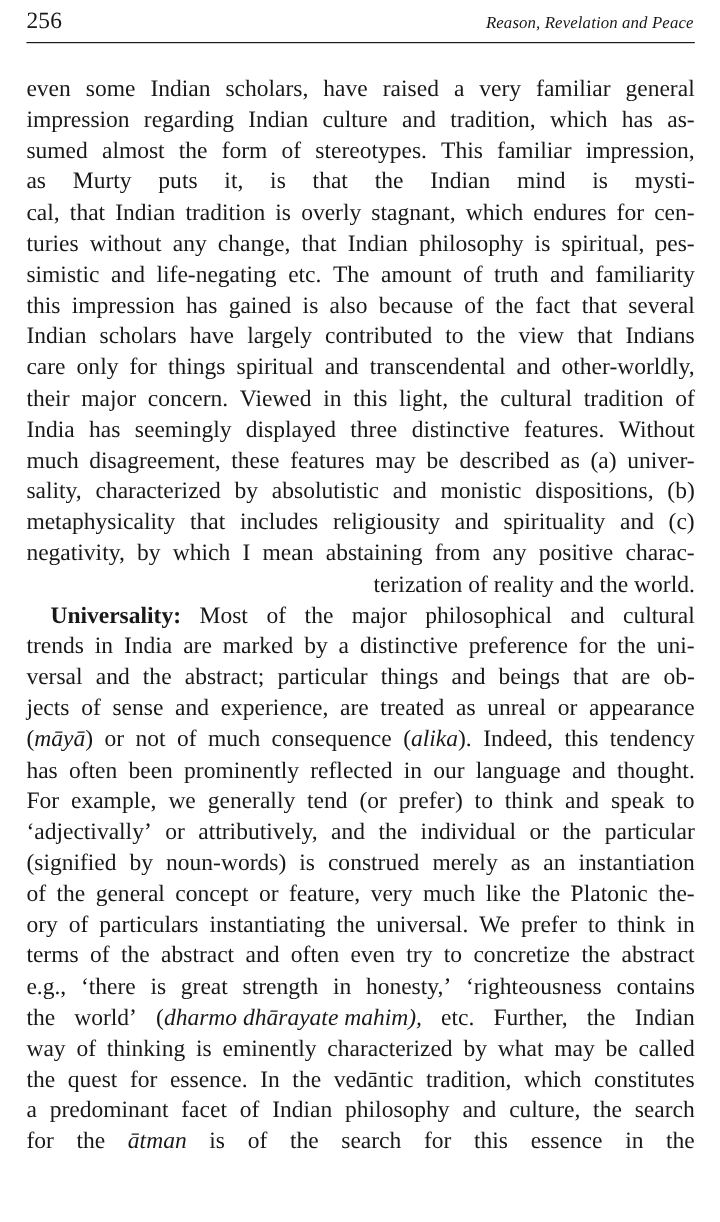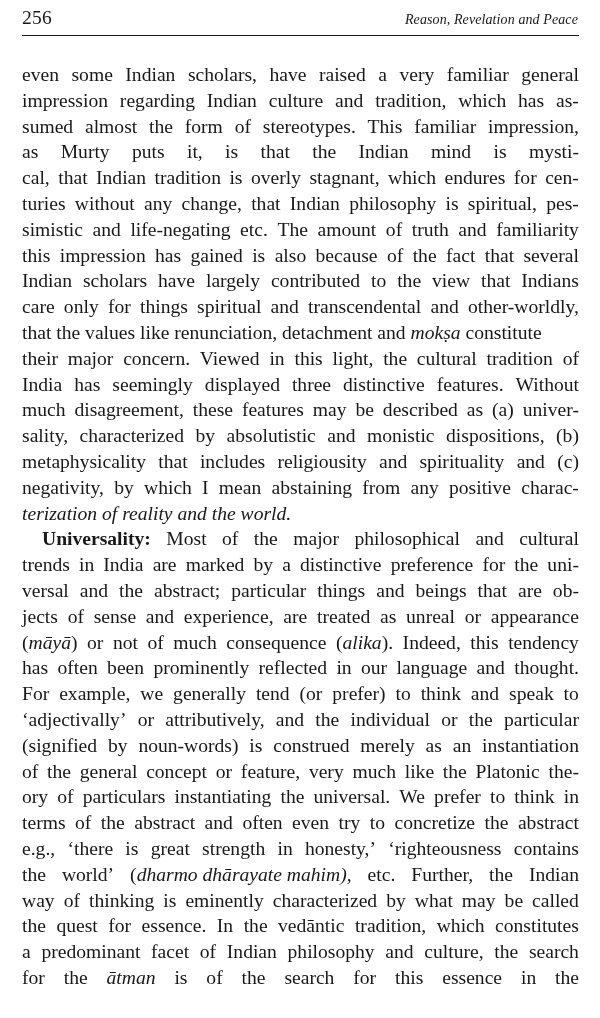--- a/index.html
+++ b/index.html
@@ -52,20 +52,21 @@
     height: 0;
     border-top: 1.6px solid #1a1a1a;
   }
 
   
   .textblock {
     position: absolute;
     left: 22px;
     top: 62px;
     width: 557px;
+    text-align: right;
   }
 
   
   .ln {
     display: block;
     height: 25.8px;
     line-height: 25.8px;
     font-size: 19.6px;
     white-space: nowrap;
     letter-spacing: 0;
@@ -74,21 +75,20 @@
   .j {
     display: flex;
     justify-content: space-between;
     width: 100%;
   }
   .j > span { white-space: pre; }
   
   .f {
     display: block;
     width: 100%;
-    font-style: italic;
   }
   .indent { padding-left: 20px; box-sizing: border-box; }
   .i { font-style: italic; }
   .b { font-weight: bold; }
 </style>
 </head>
 <body>
 
 <div class="page">
 
@@ -231,25 +231,20 @@
         <div class="j">
           <span>care</span>
           <span>only</span>
           <span>for</span>
           <span>things</span>
           <span>spiritual</span>
           <span>and</span>
           <span>transcendental</span>
           <span>and</span>
           <span>other-worldly,</span>
-        </div>
-      </div>
-      <div class="ln">
-        <div class="j">
-          <span>that the values like renunciation, detachment and <span class="i">mokṣa</span> constitute</span>
         </div>
       </div>
       <div class="ln">
         <div class="j">
           <span>their</span>
           <span>major</span>
           <span>concern.</span>
           <span>Viewed</span>
           <span>in</span>
           <span>this</span>

